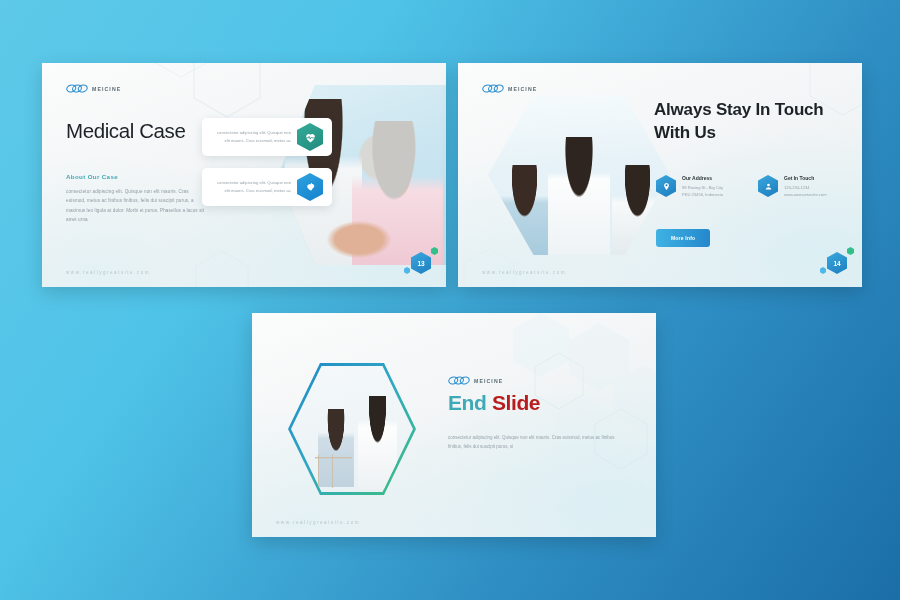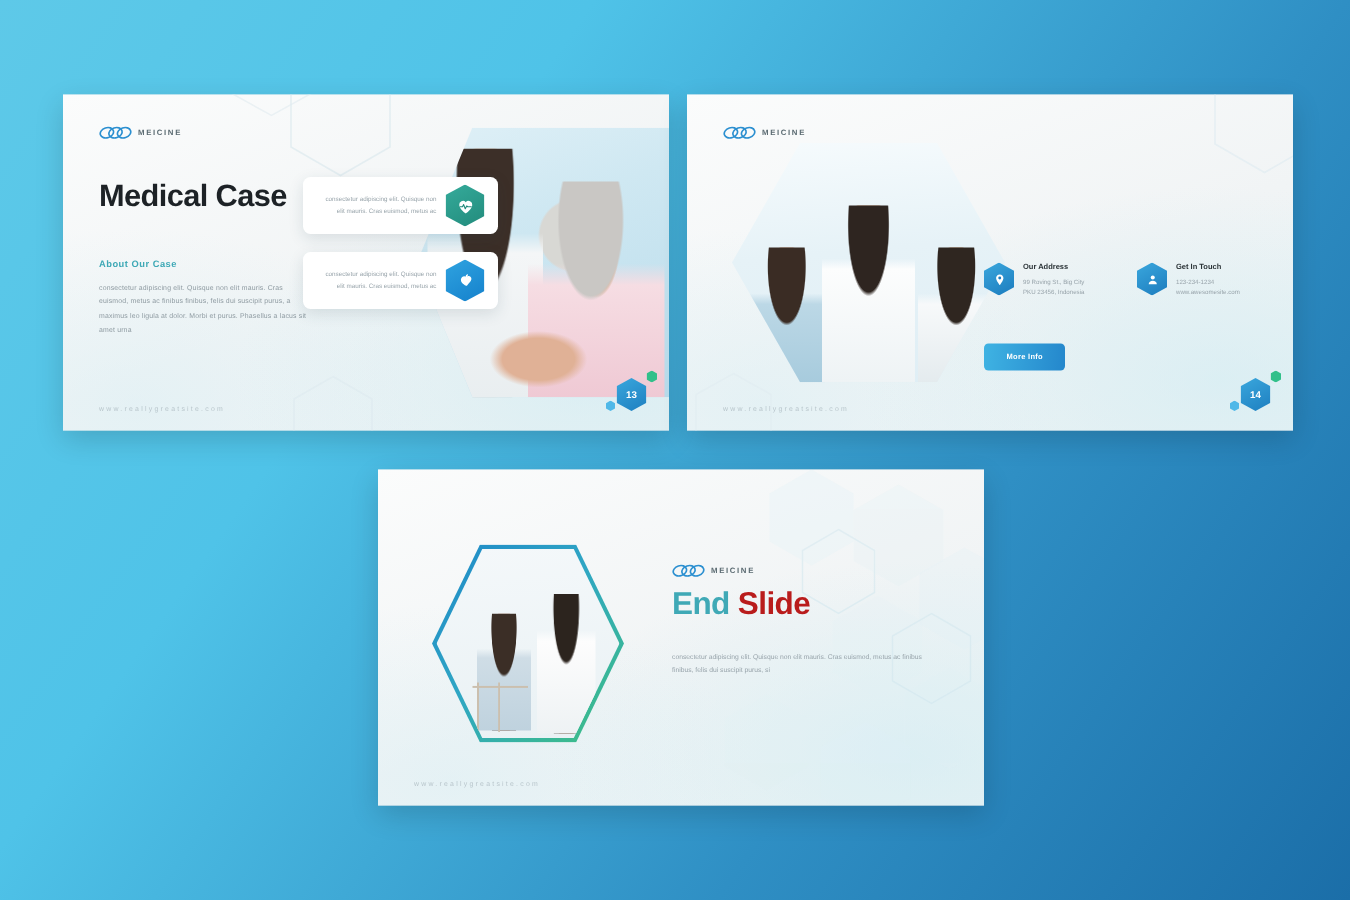--- a/index.html
+++ b/index.html
@@ -67,21 +67,21 @@
   }
   .badge-dot-blue {
     position: absolute; left: 0px; bottom: 7px;
     width: 6px; height: 7px; background: #4fb8e8;
     clip-path: polygon(50% 0%, 100% 25%, 100% 75%, 50% 100%, 0% 75%, 0% 25%);
   }
 
   
   #s1-title {
     position: absolute; left: 24px; top: 56px;
-    font-size: 20.5px; font-weight: 700; color: #1d2226;
+    font-size: 20.5px; font-weight: 400; color: #1d2226;
     letter-spacing: -0.4px;
   }
   #s1-sub {
     position: absolute; left: 24px; top: 110px;
     font-size: 6.2px; font-weight: 700; color: #3fa9b6; letter-spacing: .35px;
   }
   #s1-body {
     position: absolute; left: 24px; top: 124px; width: 140px;
     font-size: 4.6px; line-height: 2.05; color: #8e9aa1; letter-spacing: .12px;
   }
@@ -331,20 +331,21 @@
 
   <div class="logo" style="left:24px;top:20px;">
     <svg class="logo-mark" viewBox="0 0 46 22">
       <ellipse cx="11" cy="11" rx="9.5" ry="7" fill="none" stroke="#2b8fd0" stroke-width="2.3" transform="rotate(-18 11 11)"></ellipse>
       <ellipse cx="23" cy="11" rx="9.5" ry="7" fill="none" stroke="#2b8fd0" stroke-width="2.3" transform="rotate(-18 23 11)"></ellipse>
       <ellipse cx="35" cy="11" rx="9.5" ry="7" fill="none" stroke="#2b8fd0" stroke-width="2.3" transform="rotate(-18 35 11)"></ellipse>
     </svg>
     <span class="logo-text">MEICINE</span>
   </div>
 
+  <div id="s2-title">Always Stay In Touch  With Us</div>
 
   <div class="s2-contact" id="s2-contact-0">
     <div class="ct-hex">
       <svg viewBox="0 0 24 24" fill="#ffffff">
         <path d="M12 2.5c-3.6 0-6.5 2.8-6.5 6.3 0 4.7 6.5 12.7 6.5 12.7s6.5-8 6.5-12.7c0-3.5-2.9-6.3-6.5-6.3z"></path>
         <circle cx="12" cy="8.8" r="2.6" fill="#1c7cbe"></circle>
       </svg>
     </div>
     <div>
       <div class="ct-title">Our Address</div>

